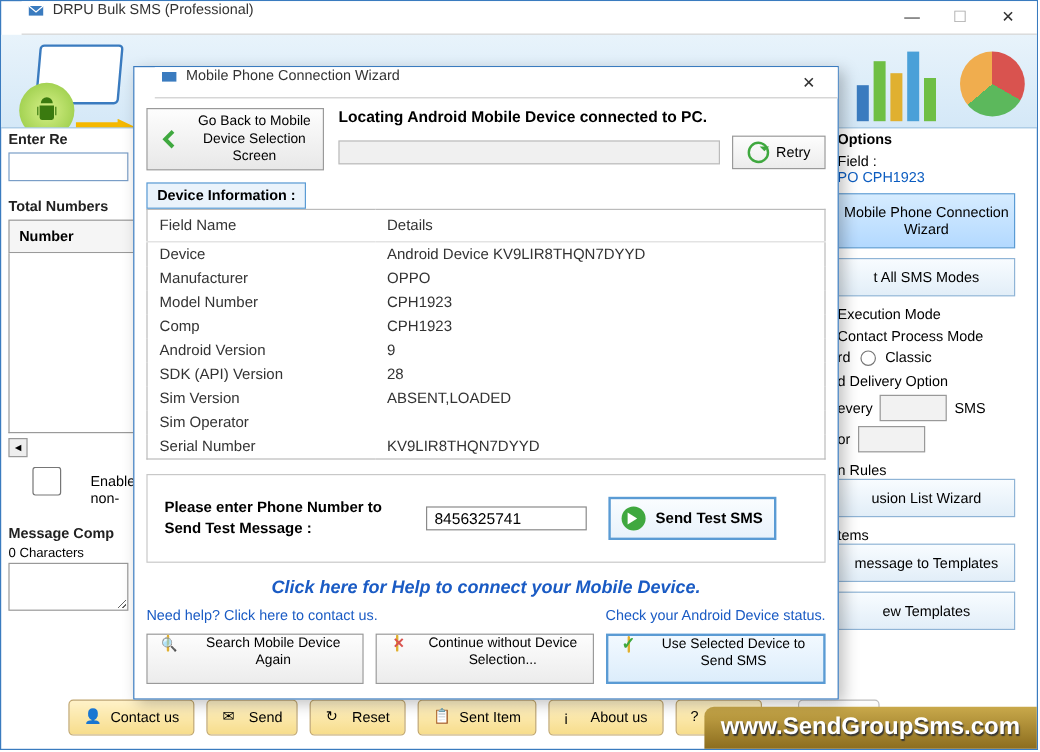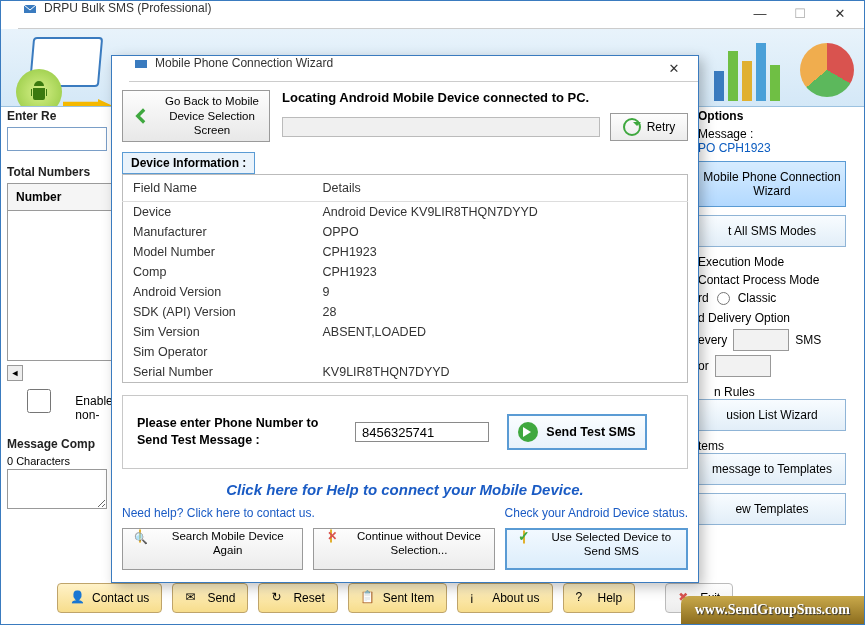--- a/index.html
+++ b/index.html
@@ -52,21 +52,21 @@
 .bg-right .radio-row input{margin:0;}
 .bg-right .combo { width:56px; height:22px; border:1px solid #999; background:#f2f2f2; display:inline-block;}
 .bg-right .label-row { display:flex; align-items:center; gap:6px; margin:4px 0;}
 
 
 .bottom-bar { position: absolute; left: 6px; right: 6px; bottom: 4px; height: 44px; display: flex; align-items: center; gap: 10px; padding-left: 50px;}
 .bottom-bar .tbtn { height: 30px; padding: 0 12px; border:1px solid #bfa46a; background:linear-gradient(#fff2c8,#f7dd8c); border-radius:4px; display:flex; align-items:center; gap:6px; font-size:12px; cursor:pointer;}
 .bottom-bar .tbtn .ico { width:16px; height:16px; display:inline-block;}
 .bottom-bar .tbtn.exit { background:linear-gradient(#fdfdfd,#ececec); border-color:#bbb;}
 
-.watermark-badge { position:absolute; right:0; bottom:0; padding:6px 14px; background:linear-gradient(#c9a94b,#8c6d1e); color:#fff; font-weight:bold; font-size:14px; border-top-left-radius:8px; font-family: Liberation Serif, serif; text-shadow: 1px 1px 1px #333;}
+.watermark-badge { position:absolute; right:0; bottom:0; padding:6px 14px; background:linear-gradient(#c9a94b,#8c6d1e); color:#fff; font-weight:bold; font-size:20px; border-top-left-radius:8px; font-family: Liberation Sans, sans-serif; text-shadow: 1px 1px 1px #333;}
 
 
 .modal { position: absolute; left: 110px; top: 54px; width: 588px; height: 528px; border: 1px solid #3a7bbf; background: #fff; box-shadow: 4px 4px 12px rgba(0,0,0,0.25); }
 .modal .titlebar { height: 26px; background:#fff; border-bottom:1px solid #ccc;}
 .modal-body { padding: 8px 10px; font-size: 12px; }
 .modal-row1 { display:flex; gap:12px; align-items:flex-start; margin-bottom:10px;}
 .goback-btn { width:148px; height:52px; border:1px solid #9a9a9a; background:linear-gradient(#fdfdfd,#e8e8e8); display:flex; align-items:center; gap:6px; padding:4px 6px; cursor:pointer;}
 .goback-btn .arrow-ico { width:26px; height:26px; display:flex; align-items:center; justify-content:center;}
 .goback-btn .txt { font-size:11.5px; text-align:center; line-height:1.25;}
 .locate-area { flex:1;}
@@ -161,42 +161,42 @@
       </div>
       <div class="msgcomp">
         <span class="lbl">Message Comp</span>
         <div style="font-size:11px;margin:2px 0;">0 Characters</div>
         <textarea style=""></textarea>
       </div>
     </div>
 
     <div class="bg-right">
       <div class="sect">Options</div>
-      <div>Message :</div>
+      <div>Field :</div>
       <div class="link">PO CPH1923</div>
       <div class="btn active">Mobile Phone Connection  Wizard</div>
       <div class="btn">t All SMS Modes</div>
       <div>Execution Mode</div>
       <div style="margin:4px 0;">Contact Process Mode</div>
       <div class="radio-row">
         <span>rd</span>
         <input type="radio" style="">
         <span>Classic</span>
       </div>
       <div style="margin-top:6px;">d Delivery Option</div>
       <div class="label-row">
         <span>every</span>
         <span class="combo"></span>
         <span>SMS</span>
       </div>
       <div class="label-row">
         <span>or</span>
         <span class="combo"></span>
       </div>
-      <div style="margin-top:8px;margin-left:16px;">n Rules</div>
+      <div style="margin-top:8px;">n Rules</div>
       <div class="btn">usion List Wizard</div>
       <div>tems</div>
       <div class="btn">message to Templates</div>
       <div class="btn">ew Templates</div>
     </div>
   </div>
 
   <div class="bottom-bar">
     <div class="tbtn">
         <span class="ico">👤</span>

